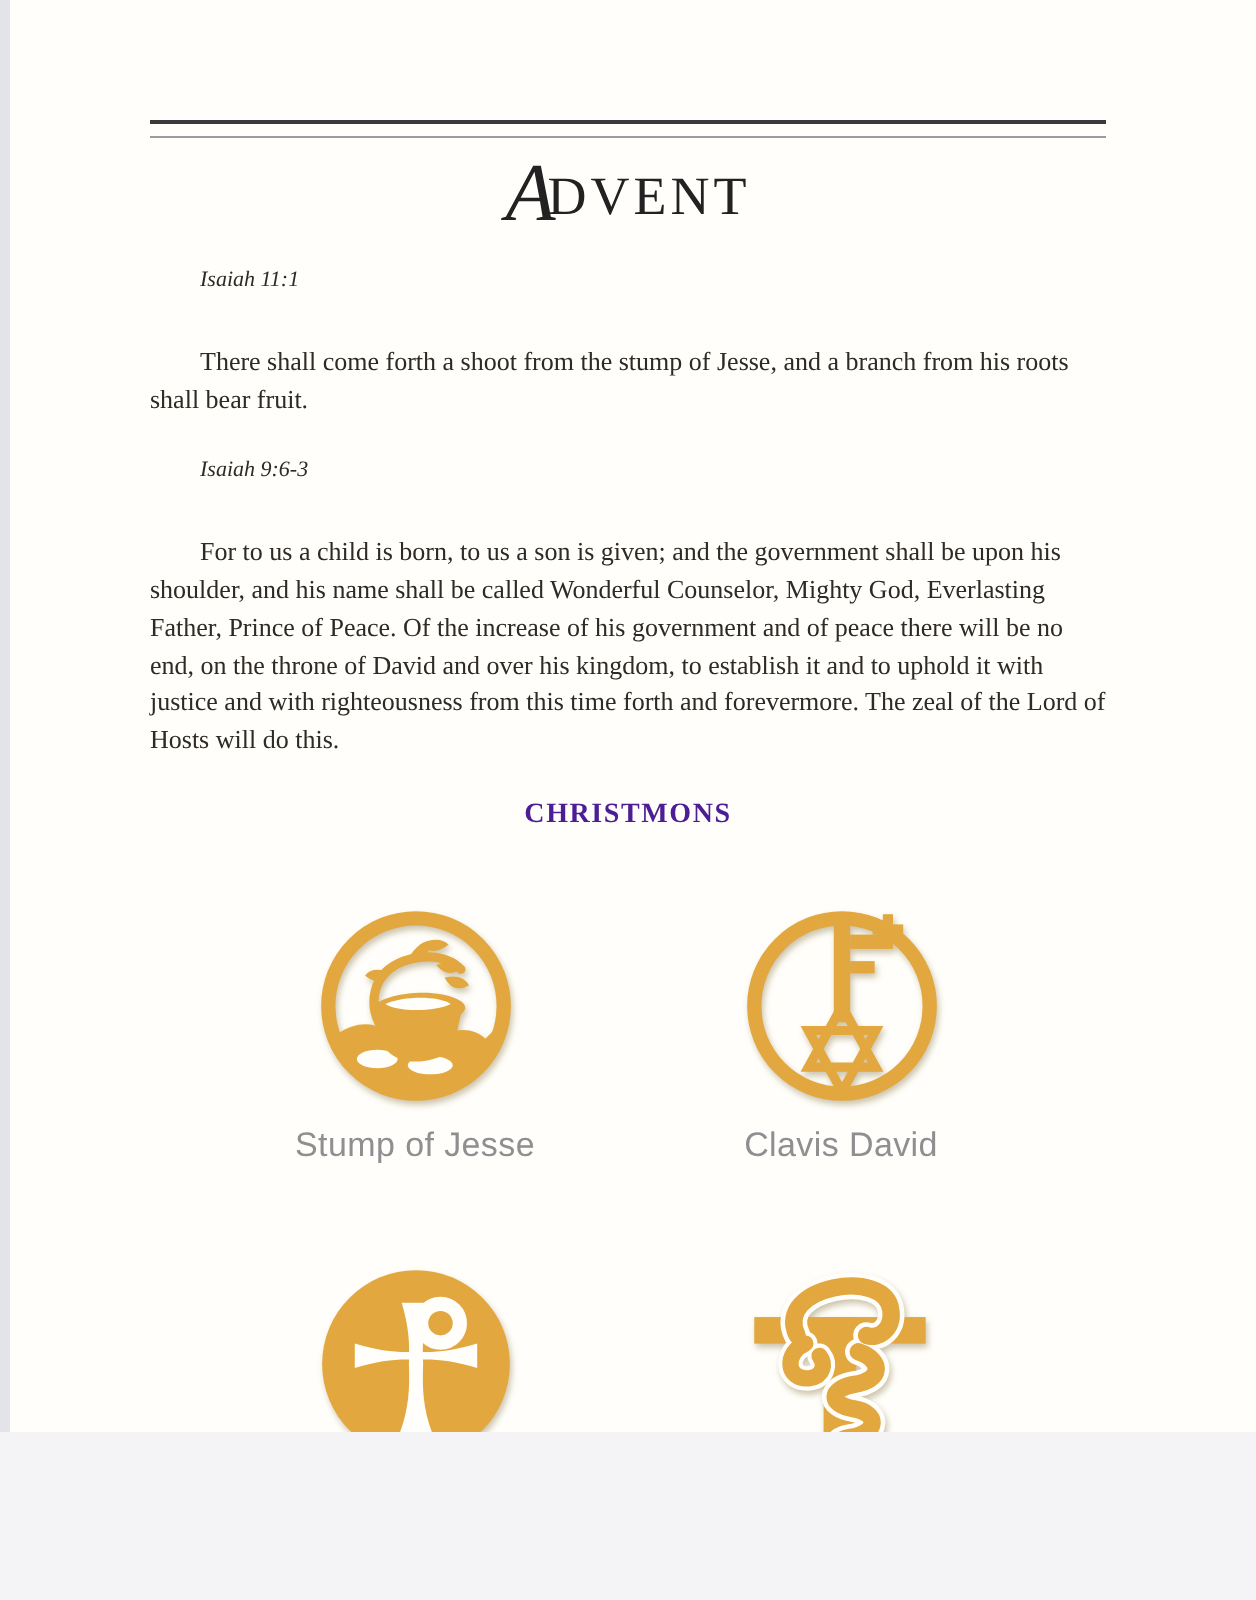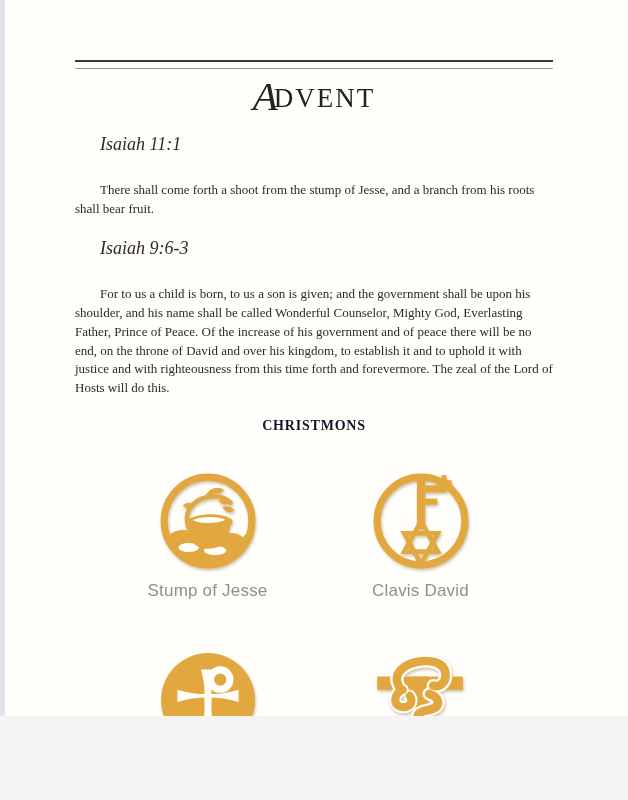--- a/index.html
+++ b/index.html
@@ -42,36 +42,36 @@
     font-size:41px;
     line-height:0;
     letter-spacing:0;
     margin-right:-4px;
     vertical-align:-3px;
   }
   p.ref{
     margin:20px 0 6px 0;
     padding-left:25px;
     font-style:italic;
-    font-size:18px;
+    font-size:11px;
   }
   p.body-text{
     margin:26px 0 14px 0;
     font-size:13px;
     line-height:1.44;
     text-indent:25px;
     text-align:left;
   }
   h2.chrismons-heading{
     margin:20px 0 8px 0;
     text-align:center;
     font-size:14px;
     letter-spacing:0.8px;
     font-weight:bold;
-    color:#0f172a;
+    color:#4c1d95;
   }
   p.chrismon-list{
     margin:6px 0 0 0;
     text-align:center;
     font-size:12.8px;
   }
   .grid{
     margin-top:36px;
     display:grid;
     grid-template-columns:165px 165px;

